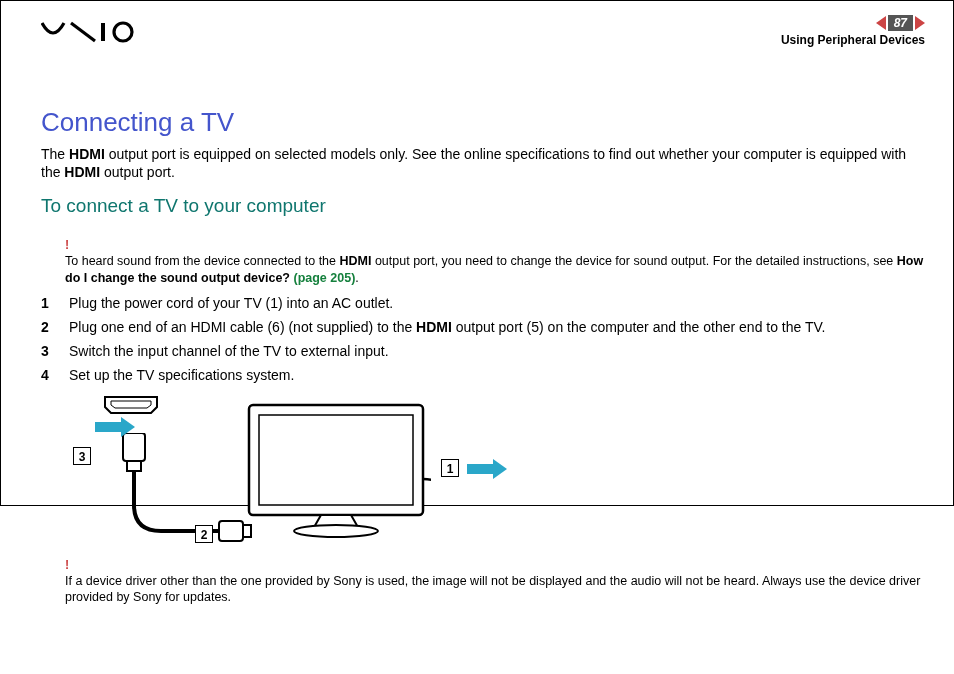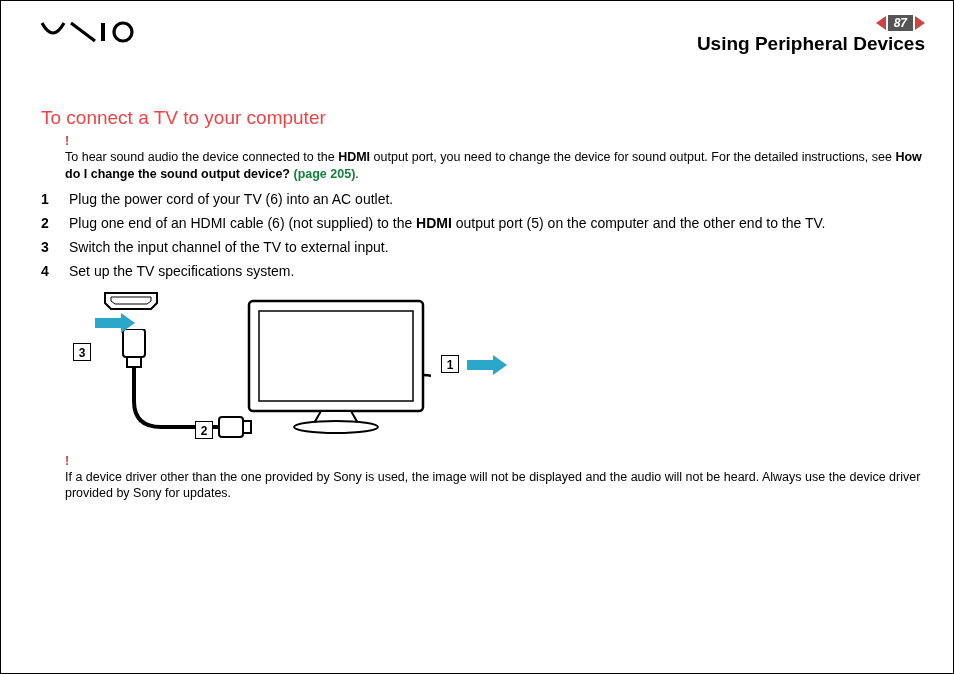--- a/index.html
+++ b/index.html
@@ -8,21 +8,21 @@
     font-family: Arial, Helvetica, sans-serif;
     background: #fff;
     width: 954px;
     height: 674px;
     overflow: hidden;
     box-sizing: border-box;
   }
   .page {
     position: relative;
     width: 954px;
-    height: 674px;
+    height: 506px;
     border: 1px solid #000;
     box-sizing: border-box;
     padding: 12px 28px 12px 40px;
   }
   .header {
     position: relative;
     height: 40px;
   }
   .logo {
     position: absolute;
@@ -50,43 +50,43 @@
     width: 0; height: 0;
     border-top: 7px solid transparent;
     border-bottom: 7px solid transparent;
   }
   .arrow-left { border-right: 10px solid #c44; }
   .arrow-right { border-left: 10px solid #c44; }
   .section-label {
     position: absolute;
     top: 20px;
     right: 0;
-    font-size: 19px;
+    font-size: 12px;
     font-weight: bold;
   }
   .content {
     margin-top: 54px;
   }
   h1 {
     color: #4455cc;
     font-weight: normal;
     font-size: 26px;
     margin: 0 0 8px 0;
   }
   p.body {
     font-size: 14px;
     margin: 4px 0 10px 0;
     line-height: 1.25;
   }
   p.body b { font-weight: bold; }
   h2.sub {
-    color: #ef4444;
+    color: #0f766e;
     font-weight: normal;
     font-size: 19px;
-    margin: 14px 0 4px 0;
+    margin: 14px 0 20px 0;
   }
   .note {
     font-size: 12.5px;
     margin: 4px 0 8px 24px;
     line-height: 1.3;
     font-family: Arial, sans-serif;
   }
   .note .bang {
     color: #c44;
     font-weight: bold;
@@ -169,33 +169,37 @@
     </div>
     <div class="pagenav">
       <div class="arrow-left"></div>
       <div class="pagenum-box">87</div>
       <div class="arrow-right"></div>
     </div>
     <div class="section-label">Using Peripheral Devices</div>
   </div>
 
   <div class="content">
-
-
+    <h1>Connecting a TV</h1>
+
+
+    <p class="body">
+      <span>The </span><b>HDMI</b><span> output port is equipped on selected models only. See the online specifications to find out whether your computer is equipped with the </span><b>HDMI</b><span> output port.</span>
+    </p>
 
     <h2 class="sub">To connect a TV to your computer</h2>
 
     <div class="note">
       <span class="bang">!</span>
-      <span>To hear sound audio the device connected to the </span><b>HDMI</b><span> output port, you need to change the device for sound output. For the detailed instructions, see </span><b>How do I change the sound output device? </b><span class="link">(page 205)</span><span>.</span>
+      <span>To heard sound from the device connected to the </span><b>HDMI</b><span> output port, you need to change the device for sound output. For the detailed instructions, see </span><b>How do I change the sound output device? </b><span class="link">(page 205)</span><span>.</span>
     </div>
 
     <ol class="steps">
       <li>
-        <span>Plug the power cord of your TV (6) into an AC outlet.</span><b></b><span></span>
+        <span>Plug the power cord of your TV (1) into an AC outlet.</span><b></b><span></span>
       </li>
       <li>
         <span>Plug one end of an HDMI cable (6) (not supplied) to the </span><b>HDMI</b><span> output port (5) on the computer and the other end to the TV.</span>
       </li>
       <li>
         <span>Switch the input channel of the TV to external input.</span><b></b><span></span>
       </li>
       <li>
         <span>Set up the TV specifications system.</span><b></b><span></span>
       </li>

